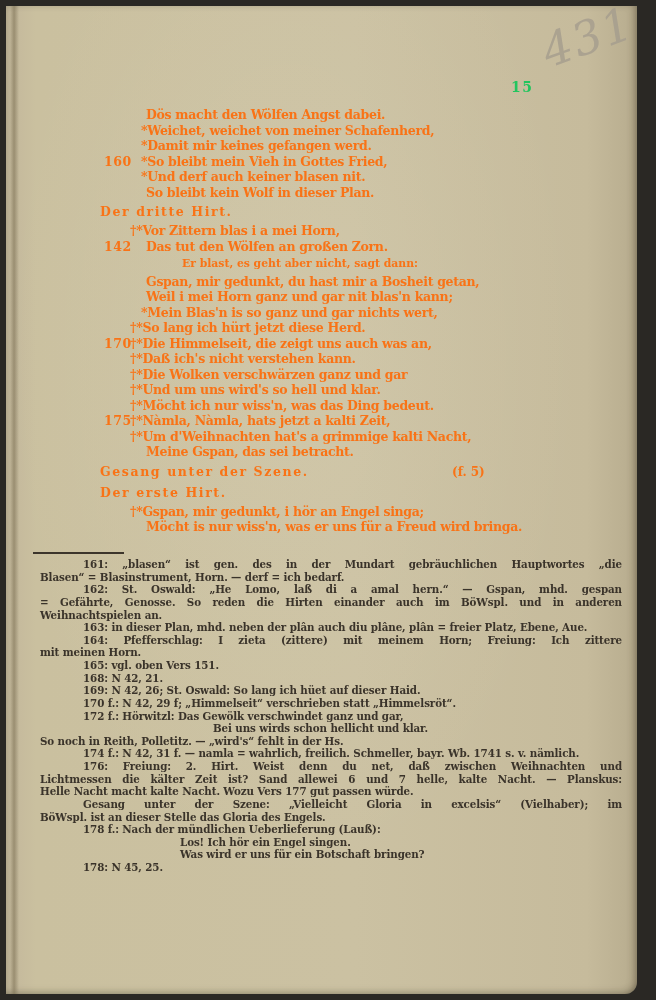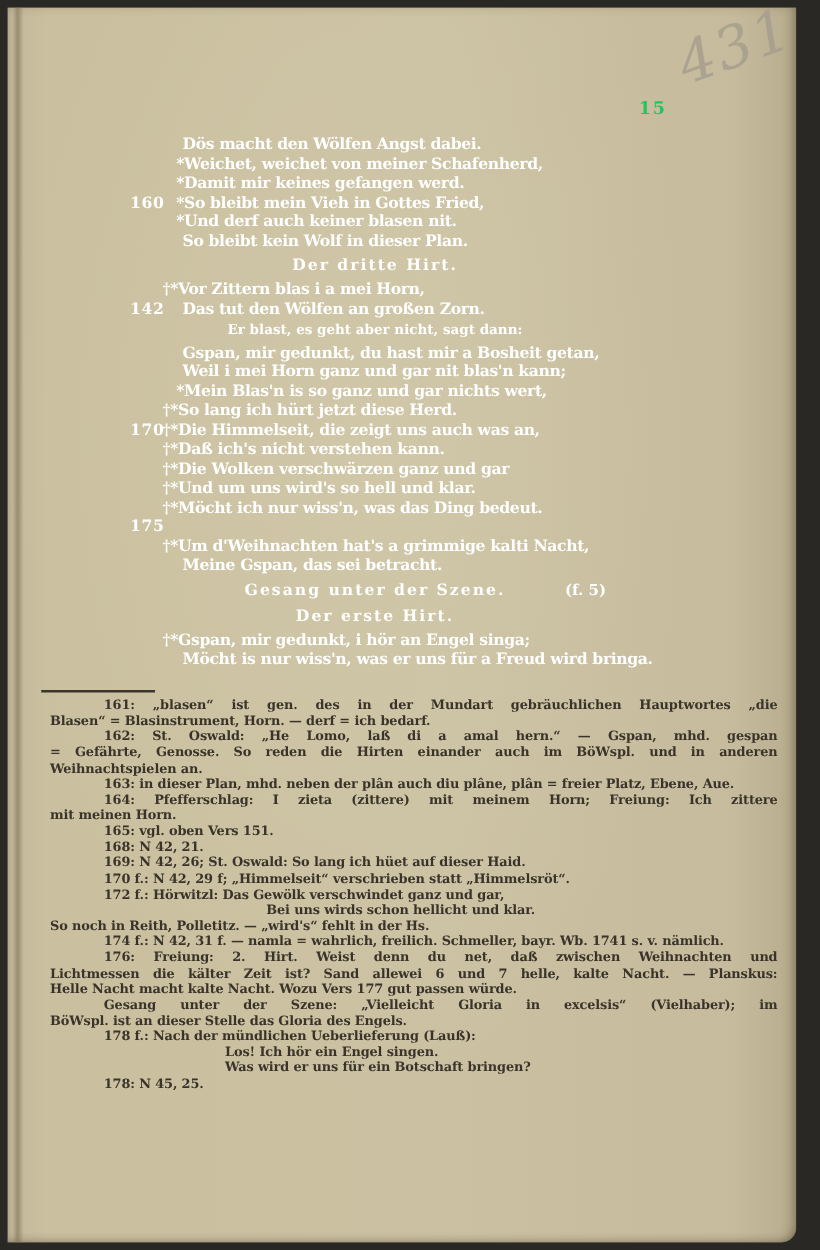--- a/index.html
+++ b/index.html
@@ -25,32 +25,32 @@
     position:absolute;left:541px;top:10px;
     font-size:46px;font-style:italic;color:#a59d8e;opacity:.8;
     transform:rotate(-20deg);letter-spacing:2px;
     font-family:"DejaVu Serif", serif;
   }
   .pagenum{
     position:absolute;left:511px;top:79px;
     font-size:14px;font-weight:bold;letter-spacing:1.5px;color:#22c55e;
   }
   
-  .verse{position:absolute;left:100px;top:107px;width:400px;color:#ffffff;}
+  .verse{position:absolute;left:100px;top:107px;width:400px;color:#f97316;}
   .vline{
     position:relative;white-space:nowrap;
     height:15.5px;line-height:15.5px;
     font-size:12.5px;font-weight:bold;letter-spacing:-0.3px;
   }
   .vline.plain{padding-left:46px;}
   .vline.star{padding-left:41px;}
   .vline.dag{padding-left:30px;}
   .vline.heading{
     height:18px;line-height:18px;margin-top:3px;margin-bottom:2px;
-    padding-left:0;text-align:center;letter-spacing:1.6px;font-size:12.5px;
+    padding-left:0;text-align:left;letter-spacing:1.6px;font-size:12.5px;
   }
   .vline.stage{
     height:15.5px;margin-top:2px;margin-bottom:2px;
     padding-left:0;text-align:center;font-size:10.8px;letter-spacing:0;
   }
   .vnum{position:absolute;left:4px;letter-spacing:0.5px;text-align:right;}
   .folio{position:absolute;left:352px;top:0;letter-spacing:0;font-size:12px;}
   
   .rule{position:absolute;left:33px;top:552px;width:91px;height:2px;background:#3c352b;}
   .footnotes{
@@ -89,21 +89,21 @@
       <div class="vline stage"><span>Er blast, es geht aber nicht, sagt dann:</span></div>
       <div class="vline plain"><span>Gspan, mir gedunkt, du hast mir a Bosheit getan,</span></div>
       <div class="vline plain"><span>Weil i mei Horn ganz und gar nit blas'n kann;</span></div>
       <div class="vline star"><span>*Mein Blas'n is so ganz und gar nichts wert,</span></div>
       <div class="vline dag"><span>†*So lang ich hürt jetzt diese Herd.</span></div>
       <div class="vline dag"><span class="vnum">170</span><span>†*Die Himmelseit, die zeigt uns auch was an,</span></div>
       <div class="vline dag"><span>†*Daß ich's nicht verstehen kann.</span></div>
       <div class="vline dag"><span>†*Die Wolken verschwärzen ganz und gar</span></div>
       <div class="vline dag"><span>†*Und um uns wird's so hell und klar.</span></div>
       <div class="vline dag"><span>†*Möcht ich nur wiss'n, was das Ding bedeut.</span></div>
-      <div class="vline dag"><span class="vnum">175</span></div>
+      <div class="vline dag"><span class="vnum">175</span><span>†*Nàmla, Nàmla, hats jetzt a kalti Zeit,</span></div>
       <div class="vline dag"><span>†*Um d'Weihnachten hat's a grimmige kalti Nacht,</span></div>
       <div class="vline plain"><span>Meine Gspan, das sei betracht.</span></div>
       <div class="vline heading"><span>Gesang unter der Szene.</span><span class="folio">(f. 5)</span></div>
       <div class="vline heading"><span>Der erste Hirt.</span></div>
       <div class="vline dag"><span>†*Gspan, mir gedunkt, i hör an Engel singa;</span></div>
       <div class="vline plain"><span>Möcht is nur wiss'n, was er uns für a Freud wird bringa.</span></div>
     </div>
 
   <div class="rule"></div>
 

